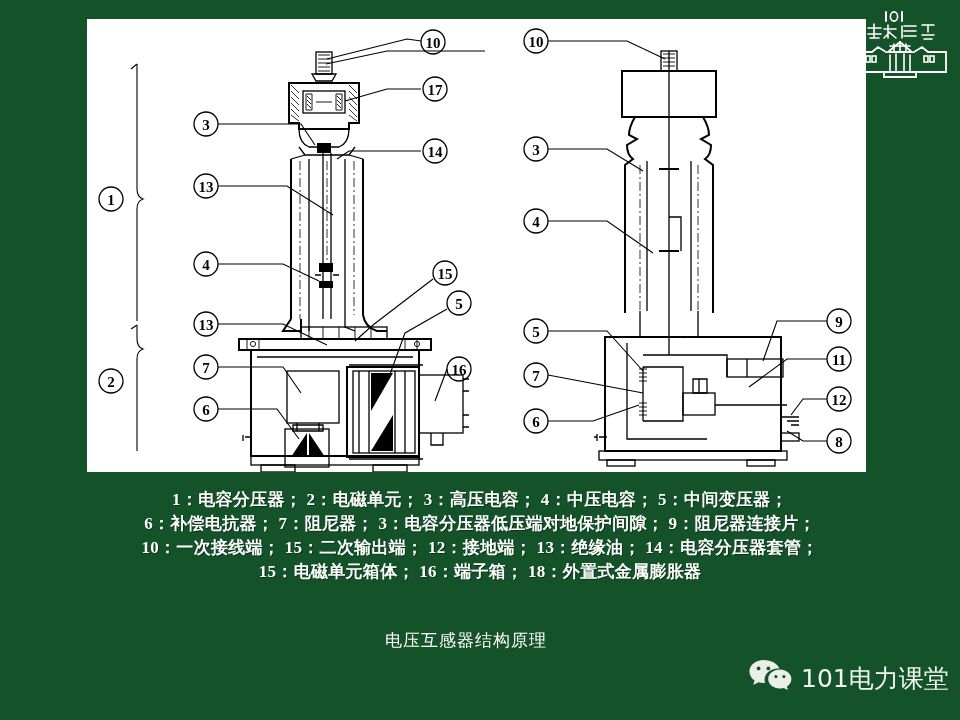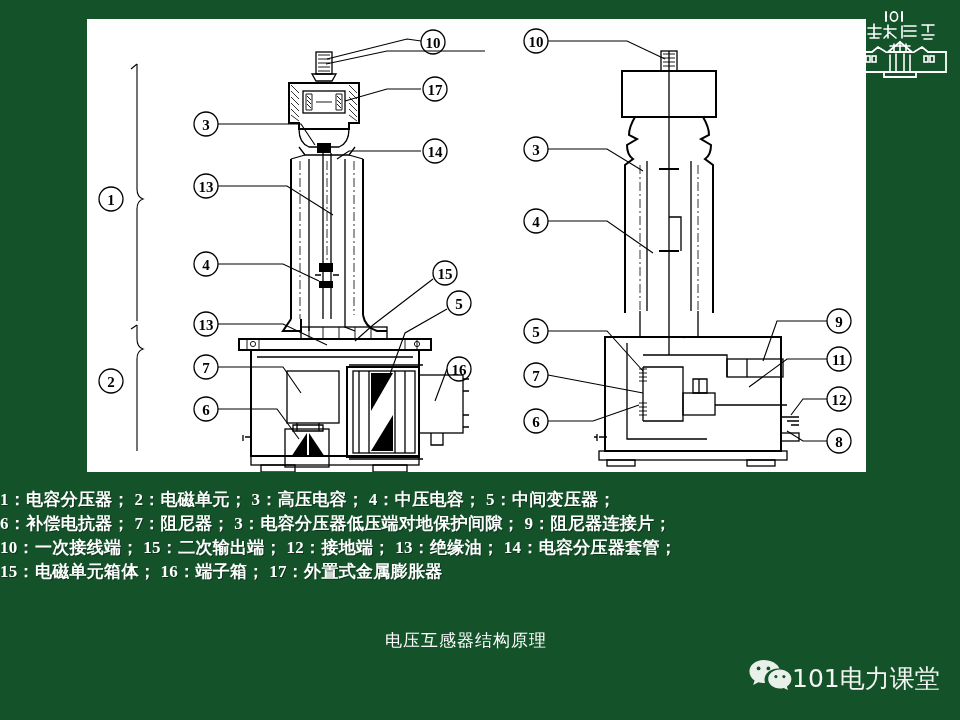--- a/index.html
+++ b/index.html
@@ -20,21 +20,21 @@
   
   .figure-panel{
     position:absolute;left:87px;top:19px;width:779px;height:453px;
     background:#ffffff;
   }
   .figure-panel svg{display:block;}
 
   
   .legend{
     position:absolute;left:0px;top:488px;width:960px;
-    text-align:left;
+    text-align:center;
     color:#ffffff;
     font-family:"Liberation Serif","DejaVu Serif",serif;
     font-weight:bold;
     font-size:17px;
     line-height:24px;
     letter-spacing:0.3px;
     text-shadow:1px 1px 0 rgba(0,0,0,.35);
   }
   .legend-line{white-space:nowrap;}
 
@@ -44,21 +44,21 @@
     text-align:center;
     color:#ffffff;
     font-family:"DejaVu Sans","Liberation Sans",sans-serif;
     font-size:17px;
     letter-spacing:1px;
   }
 
   
   .watermark{
     position:absolute;left:748px;top:658px;
-    display:flex;align-items:center;
+    display:flex;align-items:center;gap:9px;
   }
   .watermark .wm-text{
     color:#f2f5f2;
     font-family:"DejaVu Sans","Liberation Sans",sans-serif;
     font-size:25px;
     letter-spacing:0px;
     line-height:1;
   }
 </style>
 </head>
@@ -423,21 +423,21 @@
             </g>
         </g>
       </g>
     </svg>
   </div>
 
   <div class="legend">
     <div class="legend-line">1：电容分压器；  2：电磁单元；  3：高压电容；  4：中压电容；  5：中间变压器；</div>
     <div class="legend-line">6：补偿电抗器；  7：阻尼器；  3：电容分压器低压端对地保护间隙；  9：阻尼器连接片；</div>
     <div class="legend-line">10：一次接线端；  15：二次输出端；  12：接地端；  13：绝缘油；  14：电容分压器套管；</div>
-    <div class="legend-line">15：电磁单元箱体；  16：端子箱；  17：外置式金属膨胀器</div>
+    <div class="legend-line">15：电磁单元箱体；  16：端子箱；  18：外置式金属膨胀器</div>
   </div>
 
   <div class="fig-title">电压互感器结构原理</div>
 
   <div class="watermark">
     <span>
       <svg width="44" height="36" viewBox="0 0 44 36">
         <g fill="#e9efe9">
           <path d="M15.5 2C7.6 2 1.4 7.2 1.4 13.5c0 3.6 2 6.8 5.2 8.9L5.2 27l5.2-2.7c1.6.45 3.3.7 5.1.7.55 0 1.1-.03 1.6-.08-.35-1-.55-2.1-.55-3.2 0-6.2 6-11.2 13.4-11.2.5 0 1 .02 1.5.07C30 6.1 23.5 2 15.5 2z"></path>
           <circle cx="10.6" cy="10.4" r="1.85" fill="#14522a"></circle>

